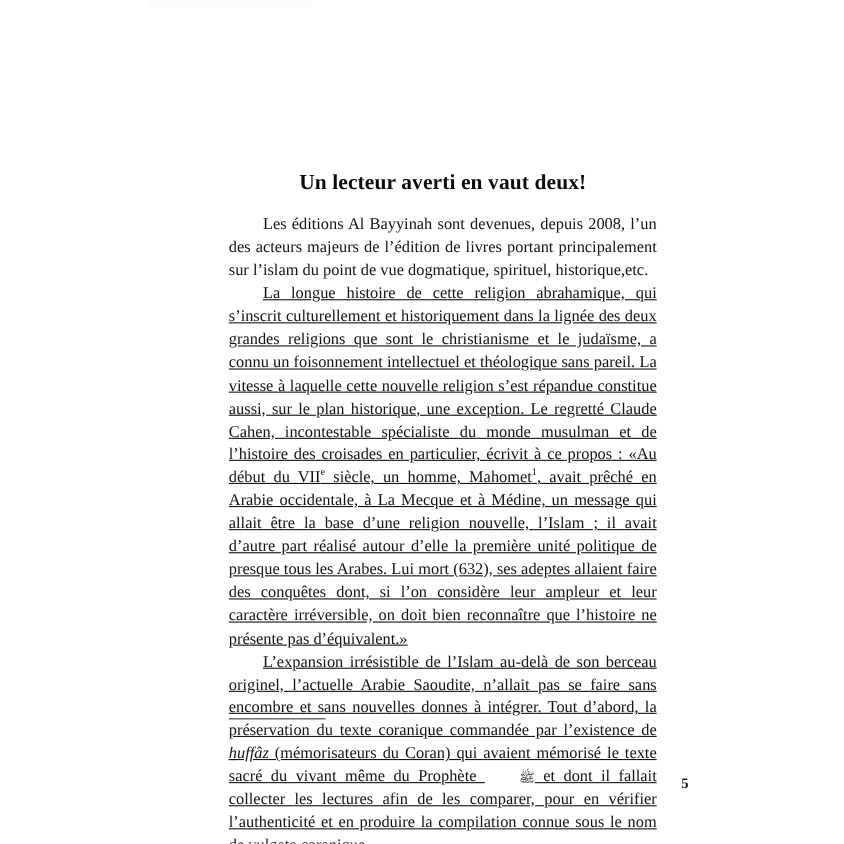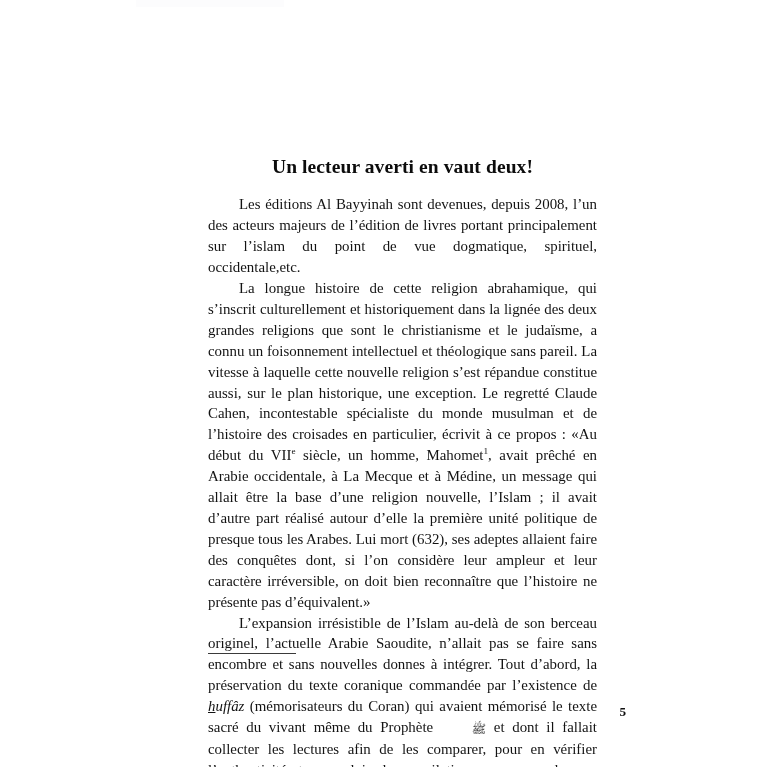--- a/index.html
+++ b/index.html
@@ -58,20 +58,21 @@
     text-align: justify;
     text-justify: inter-word;
     text-indent: 31px;
     margin: 0;
     color: #131313;
     hyphens: none;
   }
 
   .para + .para {
     margin-top: 0px;
+    text-decoration: underline;
   }
 
   sup.marker {
     font-size: 0.62em;
     vertical-align: super;
     line-height: 0;
   }
 
   .sws {
     font-size: 0.80em;
@@ -131,21 +132,21 @@
 <body>
 
 <div class="page">
 
   <div class="scan-artifact"></div>
 
   <div class="content">
 
     <h1 class="doc-title">Un lecteur averti en vaut deux!</h1>
 
-    <p class="para" id="para-1">Les éditions Al Bayyinah sont devenues, depuis 2008, l’un des acteurs majeurs de l’édition de livres portant principalement sur l’islam du point de vue dogmatique, spirituel, occidentale,etc.</p>
+    <p class="para" id="para-1">Les éditions Al Bayyinah sont devenues, depuis 2008, l’un des acteurs majeurs de l’édition de livres portant principalement sur l’islam du point de vue dogmatique, spirituel, historique,etc.</p>
     <p class="para" id="para-2">La longue histoire de cette religion abrahamique, qui s’inscrit culturellement et historiquement dans la lignée des deux grandes religions que sont le christianisme et le judaïsme, a connu un foisonnement intellectuel et théologique sans pareil. La vitesse à laquelle cette nouvelle religion s’est répandue constitue aussi, sur le plan historique, une exception. Le regretté Claude Cahen, incontestable spécialiste du monde musulman et de l’histoire des croisades en particulier, écrivit à ce propos : «Au début du VII<sup class="marker">e</sup> siècle, un homme, Mahomet<sup class="marker">1</sup>, avait prêché en Arabie occidentale, à La Mecque et à Médine, un message qui allait être la base d’une religion nouvelle, l’Islam ; il avait d’autre part réalisé autour d’elle la première unité politique de presque tous les Arabes. Lui mort (632), ses adeptes allaient faire des conquêtes dont, si l’on considère leur ampleur et leur caractère irréversible, on doit bien reconnaître que l’histoire ne présente pas d’équivalent.»</p>
     <p class="para" id="para-3">L’expansion irrésistible de l’Islam au-delà de son berceau originel, l’actuelle Arabie Saoudite, n’allait pas se faire sans encombre et sans nouvelles donnes à intégrer. Tout d’abord, la préservation du texte coranique commandée par l’existence de <span class="term"><span class="uh">h</span>uffâz</span> (mémorisateurs du Coran) qui avaient mémorisé le texte sacré du vivant même du Prophète <span class="sws">ﷺ</span> et dont il fallait collecter les lectures afin de les comparer, pour en vérifier l’authenticité et en produire la compilation connue sous le nom de vulgate coranique</p>
 
   </div>
 
   <div class="footnote-area">
     <div class="footnote-rule"></div>
   </div>
 
   <div class="page-number">5</div>

